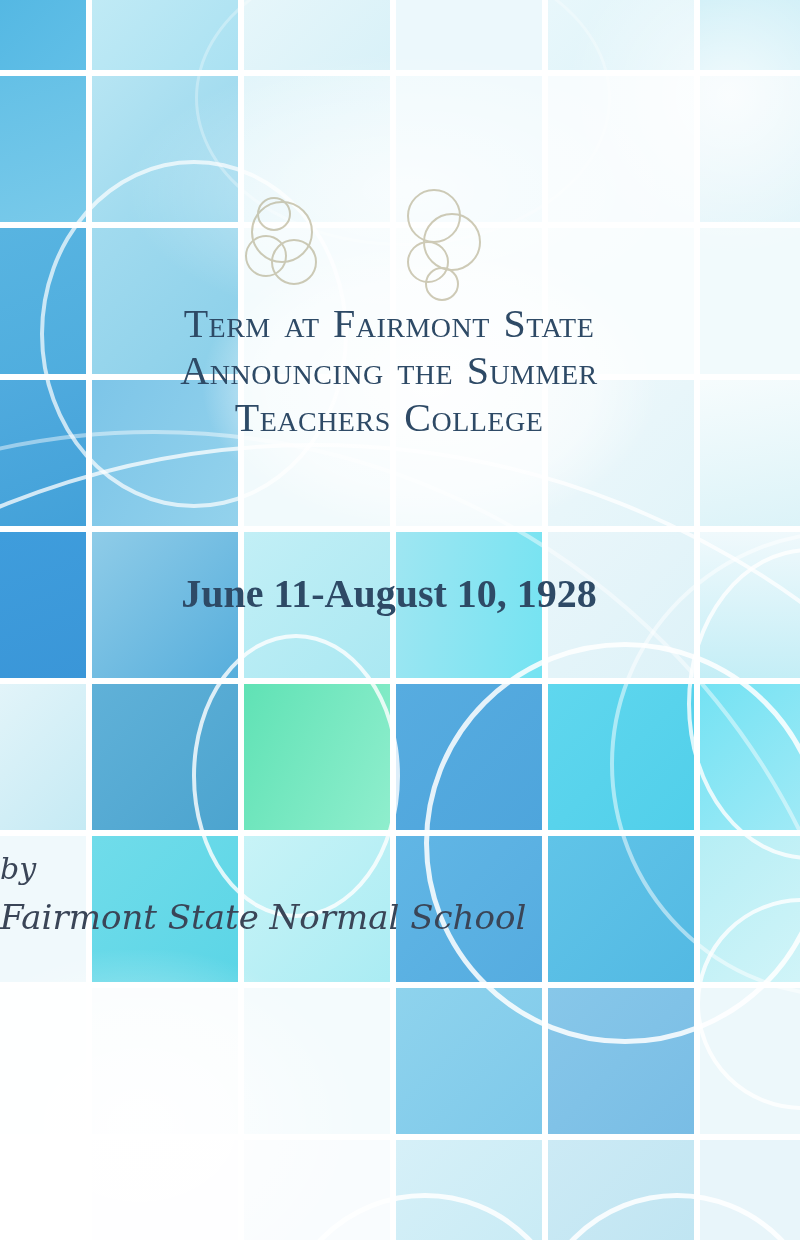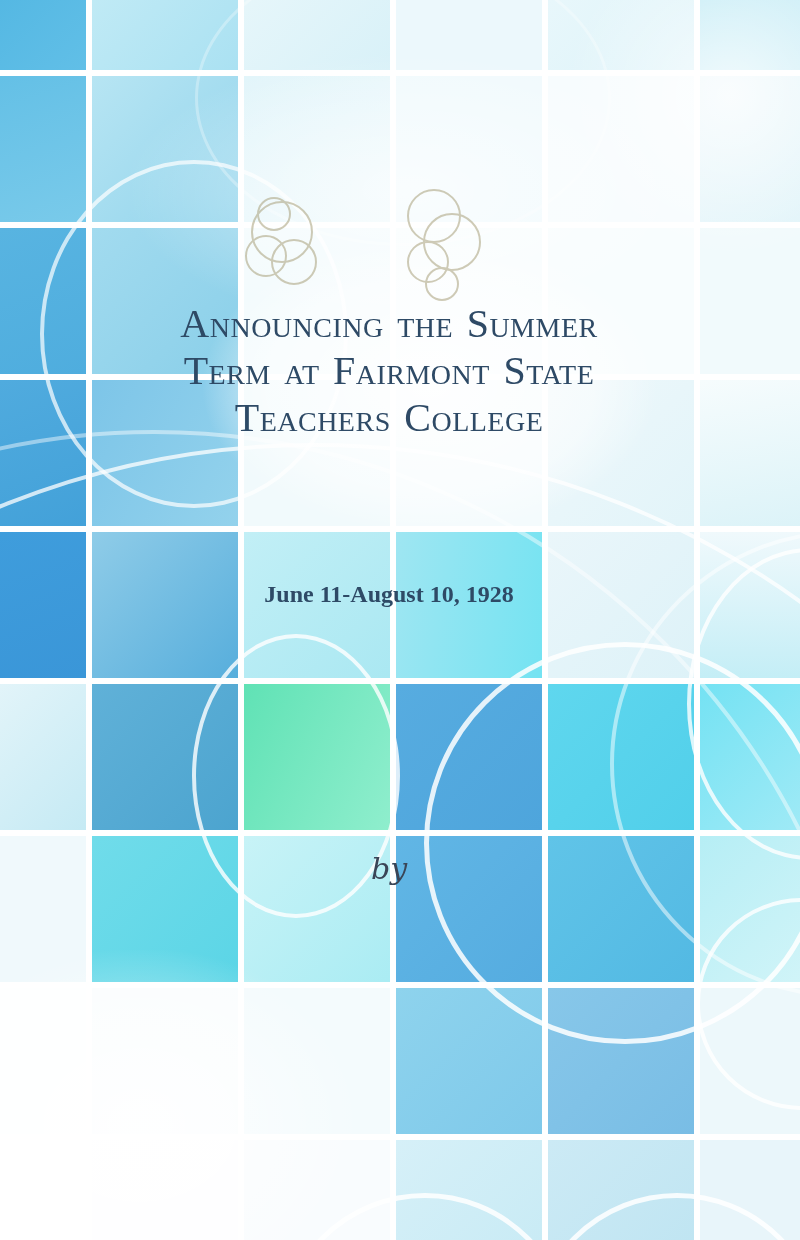--- a/index.html
+++ b/index.html
@@ -33,24 +33,24 @@
     font-family:"DejaVu Serif",serif;font-weight:bold;font-size:44px;line-height:60px;
     letter-spacing:-1px;color:#1b1b1b;
   }
   .title{
     position:absolute;left:0;width:778px;top:300px;text-align:center;z-index:4;
     color:#2e4a66;font-variant:small-caps;font-size:40px;line-height:47px;
     letter-spacing:.5px;word-spacing:3px;
   }
   .subtitle{
     position:absolute;left:0;width:778px;top:572px;text-align:center;z-index:4;
-    color:#2e4a66;font-weight:bold;font-size:24px;line-height:44px;
+    color:#2e4a66;font-weight:bold;font-size:40px;line-height:44px;
   }
   .byline{
-    position:absolute;left:0;width:778px;top:846px;text-align:center;z-index:4;
+    position:absolute;left:0;width:778px;top:846px;z-index:4;
     color:#3a4557;font-family:"DejaVu Serif",serif;font-style:italic;
   }
   .byline .by{font-size:30px;line-height:46px;}
   .byline .author{font-size:34px;line-height:50px;}
 </style>
 </head>
 <body>
 
 <div class="cover">
 
@@ -138,24 +138,25 @@
       <circle cx="274" cy="214" r="16"></circle>
       <circle cx="434" cy="216" r="26"></circle>
       <circle cx="452" cy="242" r="28"></circle>
       <circle cx="428" cy="262" r="20"></circle>
       <circle cx="442" cy="284" r="16"></circle>
     </g>
   </svg>
 
 
   <div class="title">
+    <div>Term at Fairmont State</div>
     <div>Announcing the Summer</div>
-    <div>Term at Fairmont State</div>
     <div>Teachers College</div>
   </div>
 
   <div class="subtitle">June 11-August 10, 1928</div>
 
   <div class="byline">
     <div class="by">by</div>
+    <div class="author">Fairmont State Normal School</div>
   </div>
 
 </div>
 
 </body></html>

